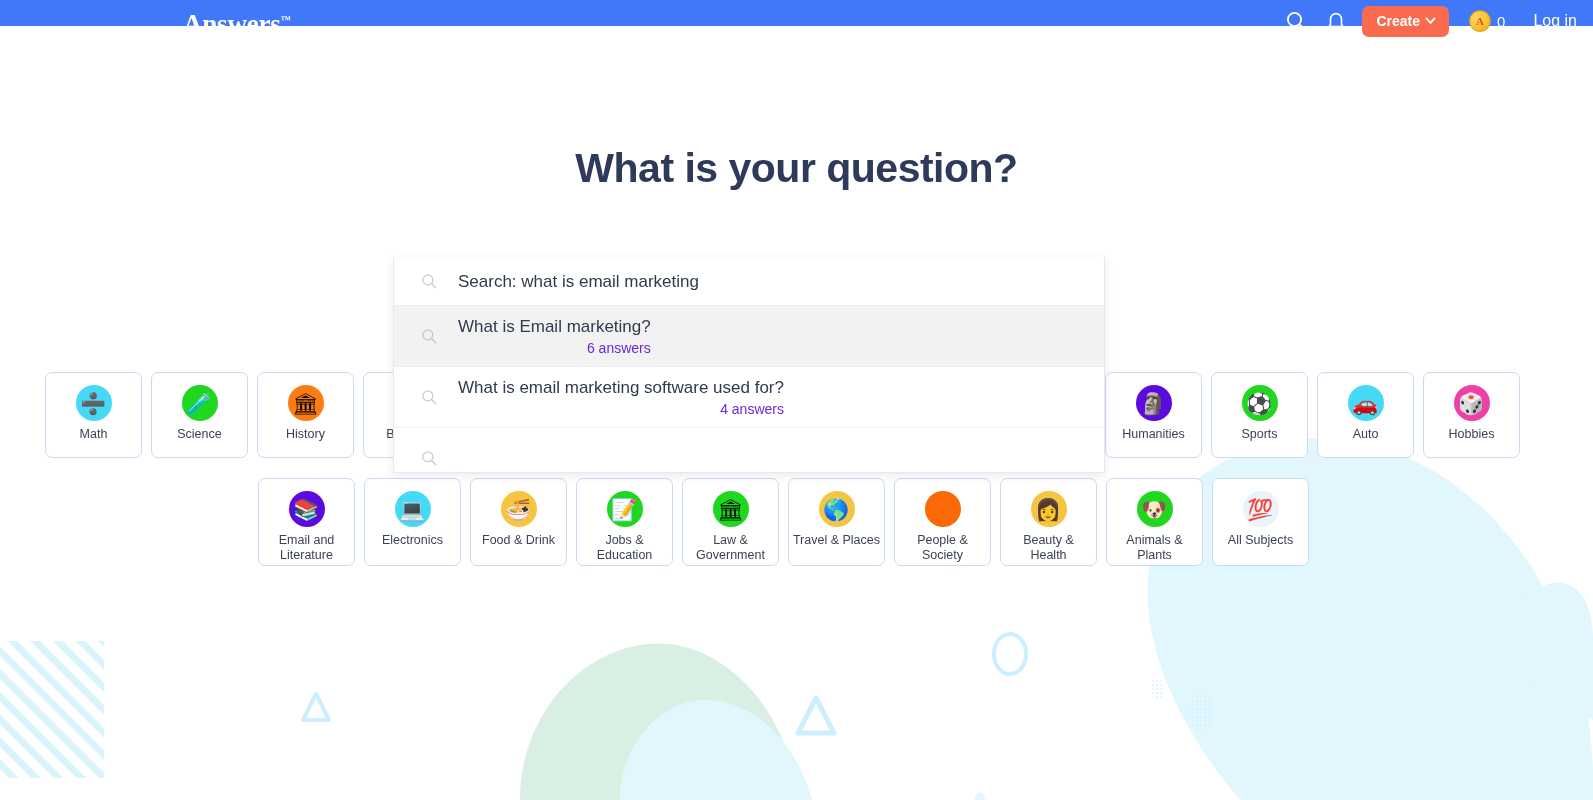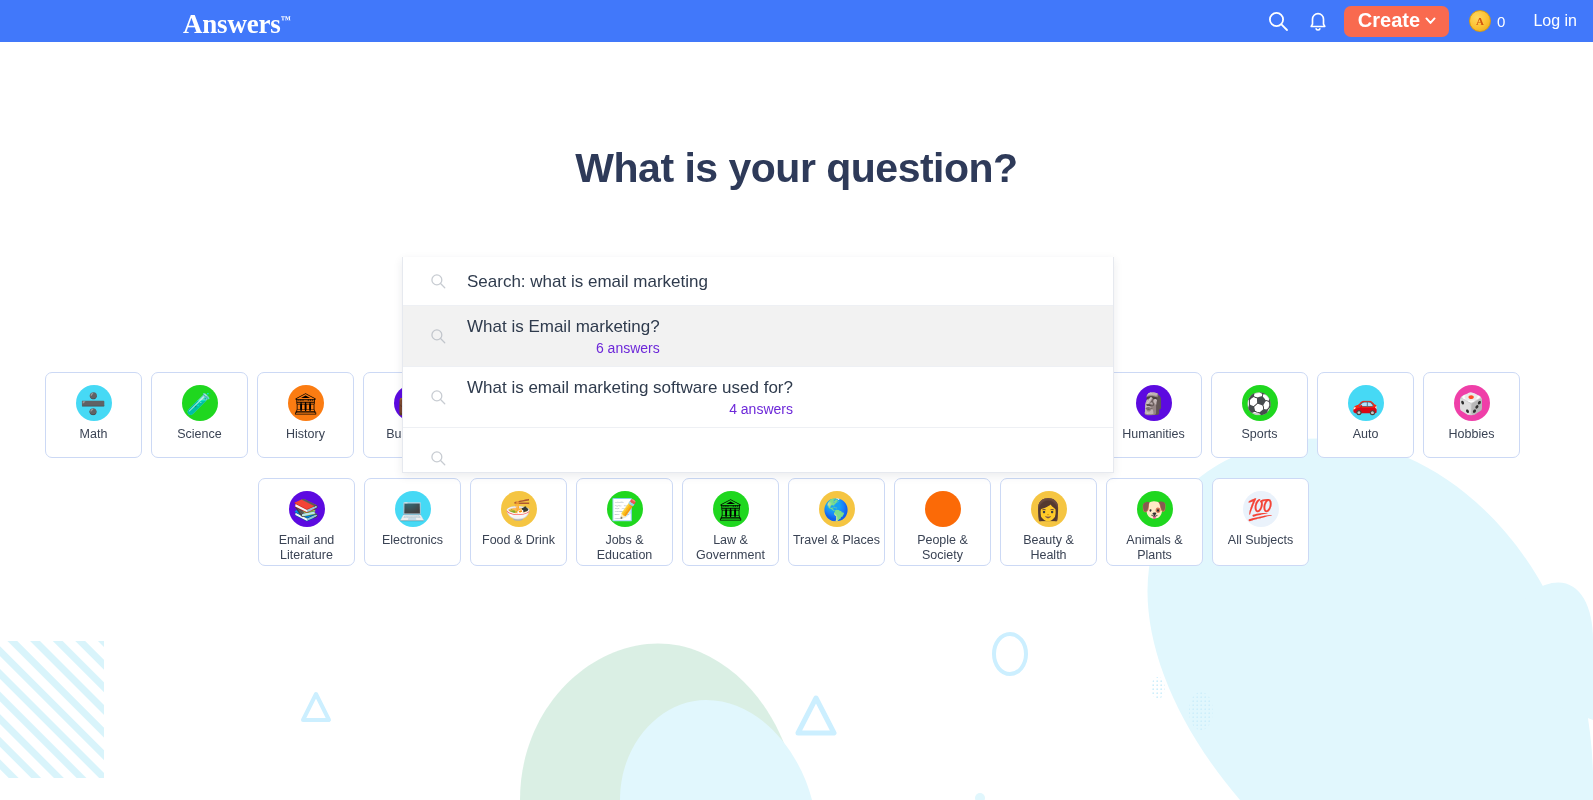--- a/index.html
+++ b/index.html
@@ -20,21 +20,21 @@
   .decor-layer {
     position: absolute; left: 0; top: 0;
     width: 1593px; height: 800px;
     pointer-events: none;
     z-index: 0;
   }
 
   
   .header {
     position: absolute; left: 0; top: 0;
-    width: 1593px; height: 42px;
+    width: 1593px; height: 26px;
     background: #4178fa;
     z-index: 30;
   }
   .logo {
     position: absolute; left: 183px; top: 5px;
     font-family: "Liberation Serif", serif;
     font-size: 27px; font-weight: 700;
     color: #ffffff; letter-spacing: -0.2px;
     line-height: 30px;
     white-space: nowrap;
@@ -55,21 +55,21 @@
     display: flex; align-items: center; justify-content: center;
     cursor: pointer;
   }
   .create-btn {
     height: 31px;
     background: #f96a4f;
     color: #ffffff;
     border-radius: 7px;
     padding: 0 12px 1px 14px;
     display: flex; align-items: center; gap: 4px;
-    font-size: 20px; font-weight: 700;
+    font-size: 14px; font-weight: 700;
     cursor: pointer;
     margin-left: 6px;
     white-space: nowrap;
   }
   .coin-wrap {
     display: flex; align-items: center; gap: 6px;
     margin-left: 20px;
     cursor: pointer;
   }
   .coin {
@@ -132,21 +132,21 @@
     position: absolute; left: 726px; top: 0;
     width: 39px; height: 39px;
     background: #4178fa;
     border-radius: 6px;
     display: flex; align-items: center; justify-content: center;
     cursor: pointer;
   }
 
   
   .suggest-panel {
-    position: absolute; left: 402px; top: 257px;
+    position: absolute; left: 393px; top: 257px;
     width: 712px; height: 216px;
     background: #ffffff;
     border: 1px solid #e6e9ef;
     border-top: none;
     box-shadow: 0 3px 9px rgba(30,40,70,0.09);
     overflow: hidden;
     z-index: 24;
   }
   .suggest-item {
     display: flex; align-items: center;

